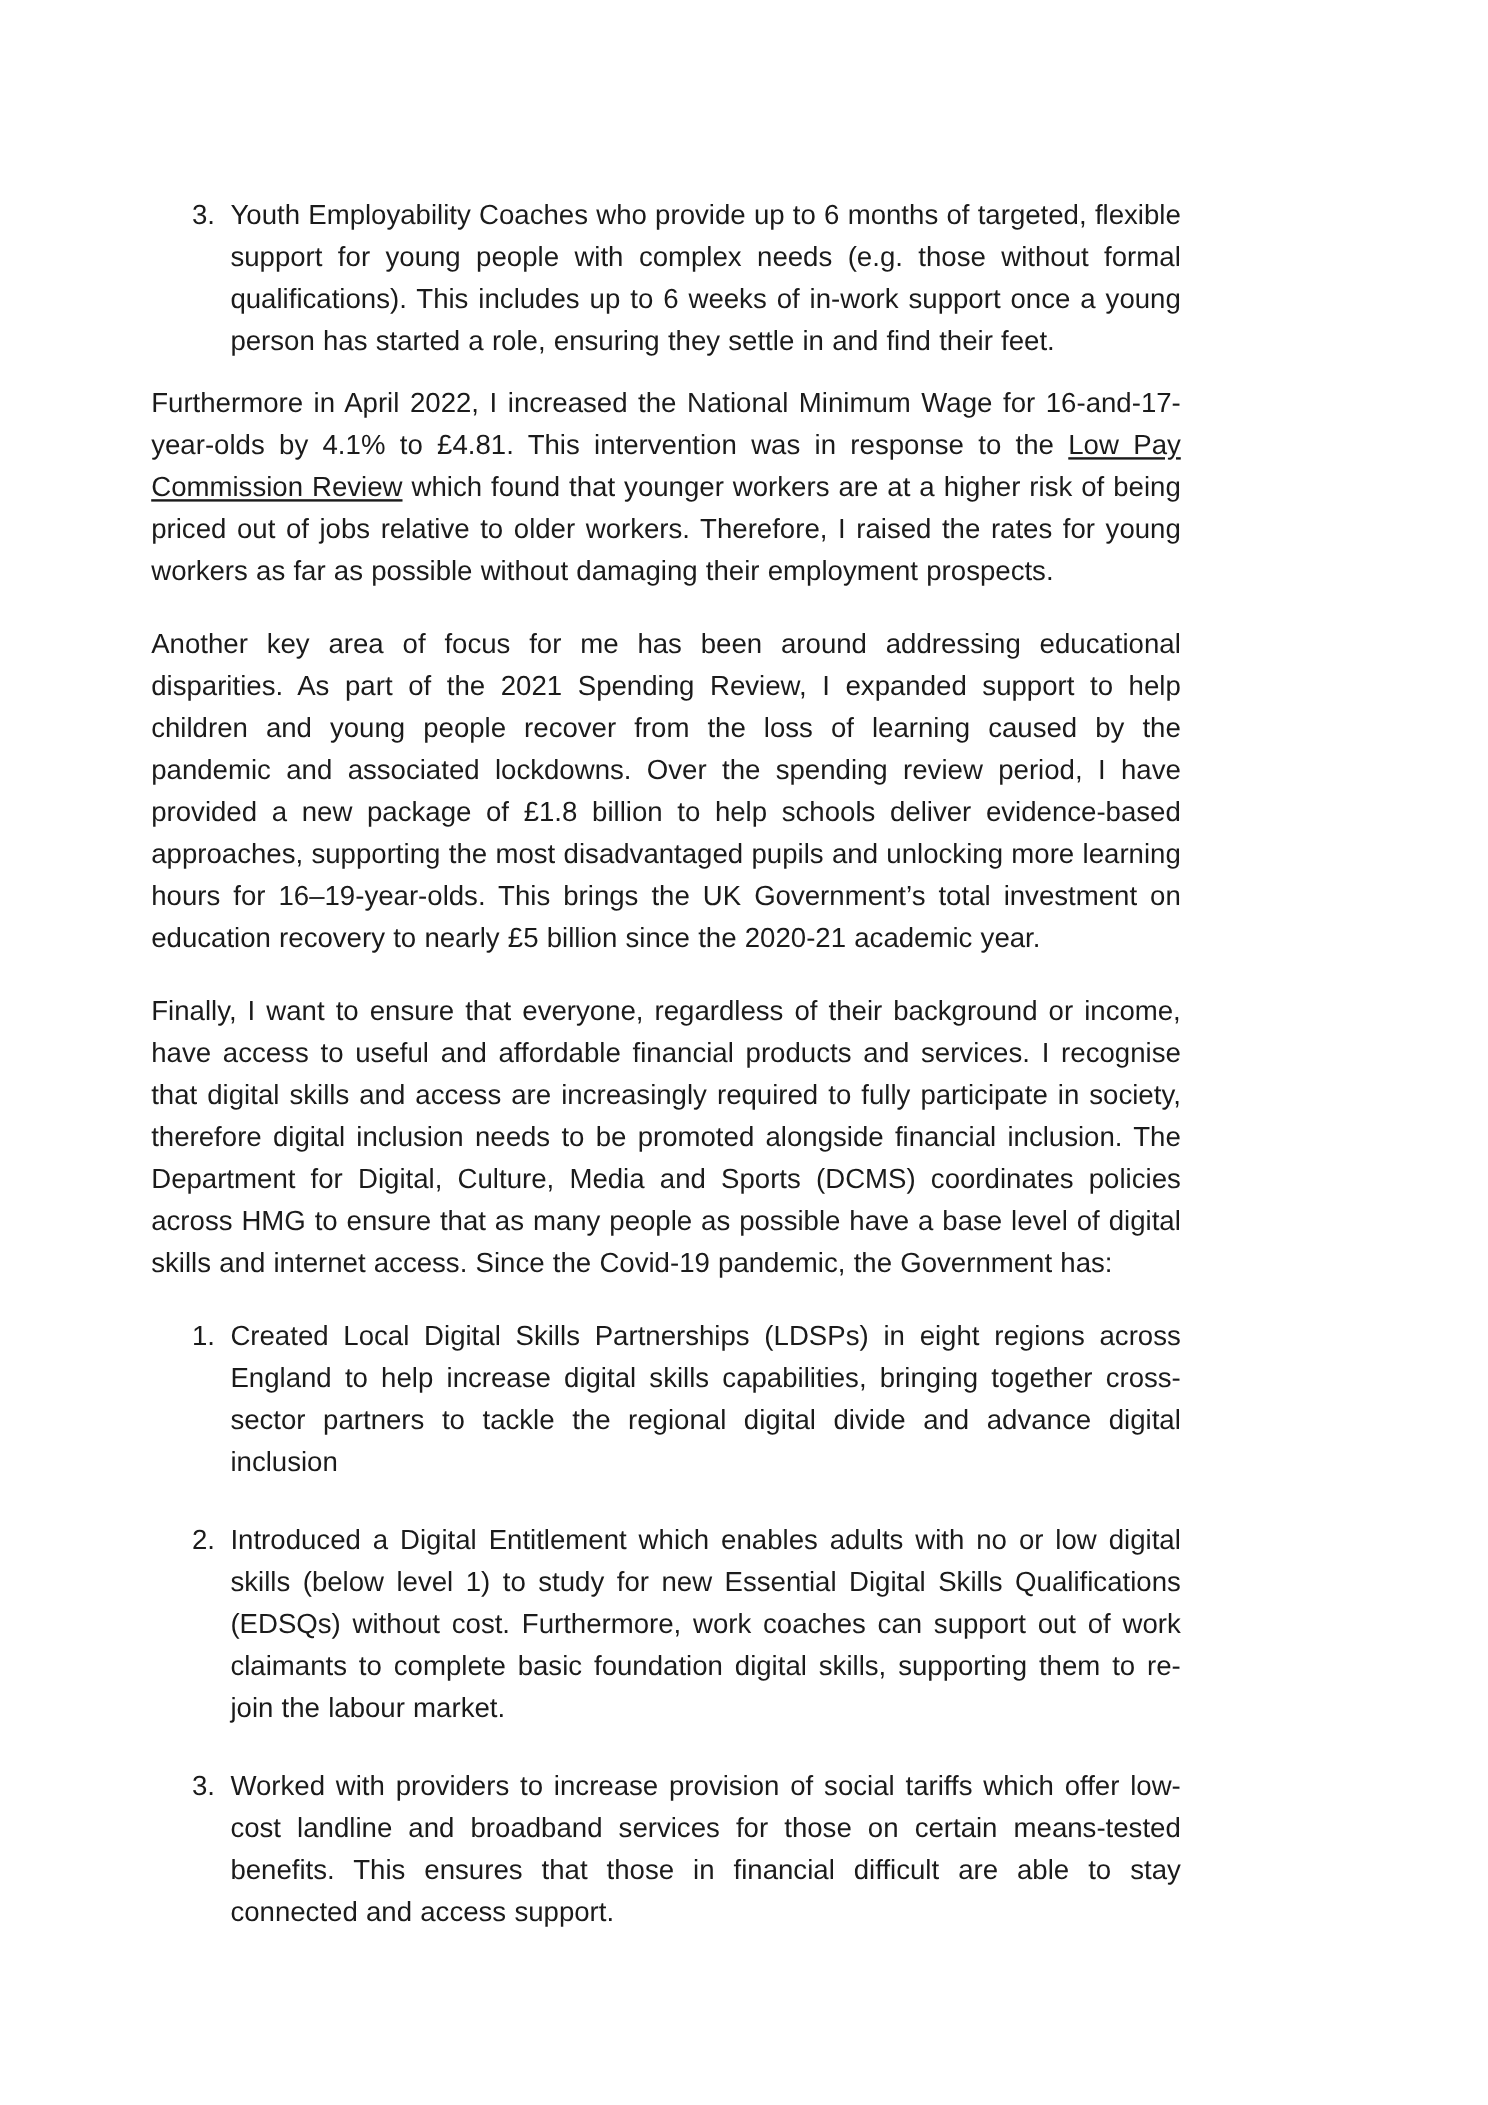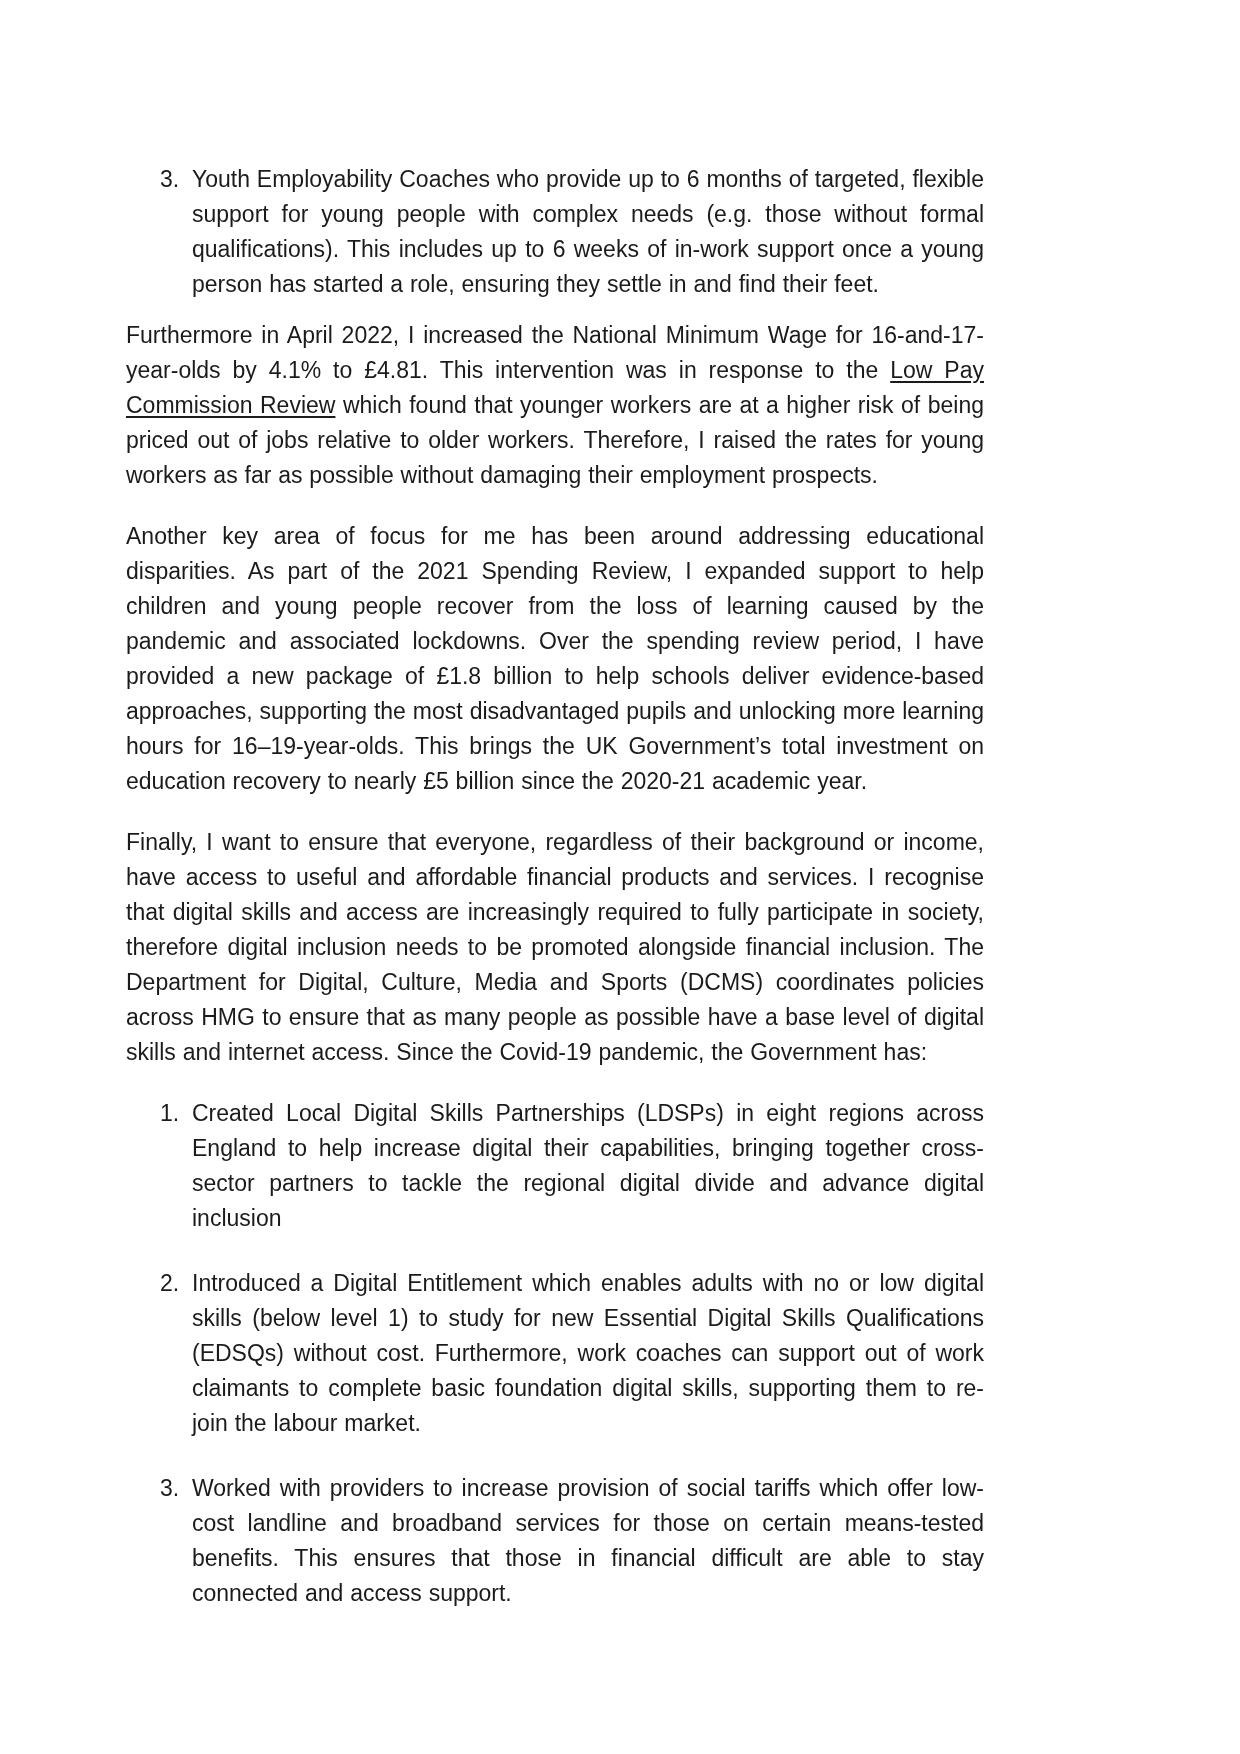--- a/index.html
+++ b/index.html
@@ -61,21 +61,21 @@
 
   <p class="para mb-md"><span>Furthermore in April 2022, I increased the National Minimum Wage for 16-and-17-year-olds by 4.1% to £4.81. This intervention was in response to the </span><span class="doc-link">Low Pay Commission Review</span><span> which found that younger workers are at a higher risk of being priced out of jobs relative to older workers. Therefore, I raised the rates for young workers as far as possible without damaging their employment prospects.</span></p>
 
   <p class="para mb-md">Another key area of focus for me has been around addressing educational disparities. As part of the 2021 Spending Review, I expanded support to help children and young people recover from the loss of learning caused by the pandemic and associated lockdowns. Over the spending review period, I have provided a new package of £1.8 billion to help schools deliver evidence-based approaches, supporting the most disadvantaged pupils and unlocking more learning hours for 16–19-year-olds. This brings the UK Government’s total investment on education recovery to nearly £5 billion since the 2020-21 academic year.</p>
 
   <p class="para mb-md">Finally, I want to ensure that everyone, regardless of their background or income, have access to useful and affordable financial products and services. I recognise that digital skills and access are increasingly required to fully participate in society, therefore digital inclusion needs to be promoted alongside financial inclusion. The Department for Digital, Culture, Media and Sports (DCMS) coordinates policies across HMG to ensure that as many people as possible have a base level of digital skills and internet access. Since the Covid-19 pandemic, the Government has:</p>
 
   <div>
     <div class="list-item mb-md">
       <span class="li-num">1.</span>
-      <span class="li-text">Created Local Digital Skills Partnerships (LDSPs) in eight regions across England to help increase digital their capabilities, bringing together cross-sector partners to tackle the regional digital divide and advance digital inclusion</span>
+      <span class="li-text">Created Local Digital Skills Partnerships (LDSPs) in eight regions across England to help increase digital skills capabilities, bringing together cross-sector partners to tackle the regional digital divide and advance digital inclusion</span>
     </div>
     <div class="list-item mb-md">
       <span class="li-num">2.</span>
       <span class="li-text">Introduced a Digital Entitlement which enables adults with no or low digital skills (below level 1) to study for new Essential Digital Skills Qualifications (EDSQs) without cost. Furthermore, work coaches can support out of work claimants to complete basic foundation digital skills, supporting them to re-join the labour market.</span>
     </div>
     <div class="list-item">
       <span class="li-num">3.</span>
       <span class="li-text">Worked with providers to increase provision of social tariffs which offer low-cost landline and broadband services for those on certain means-tested benefits. This ensures that those in financial difficult are able to stay connected and access support.</span>
     </div>
   </div>

